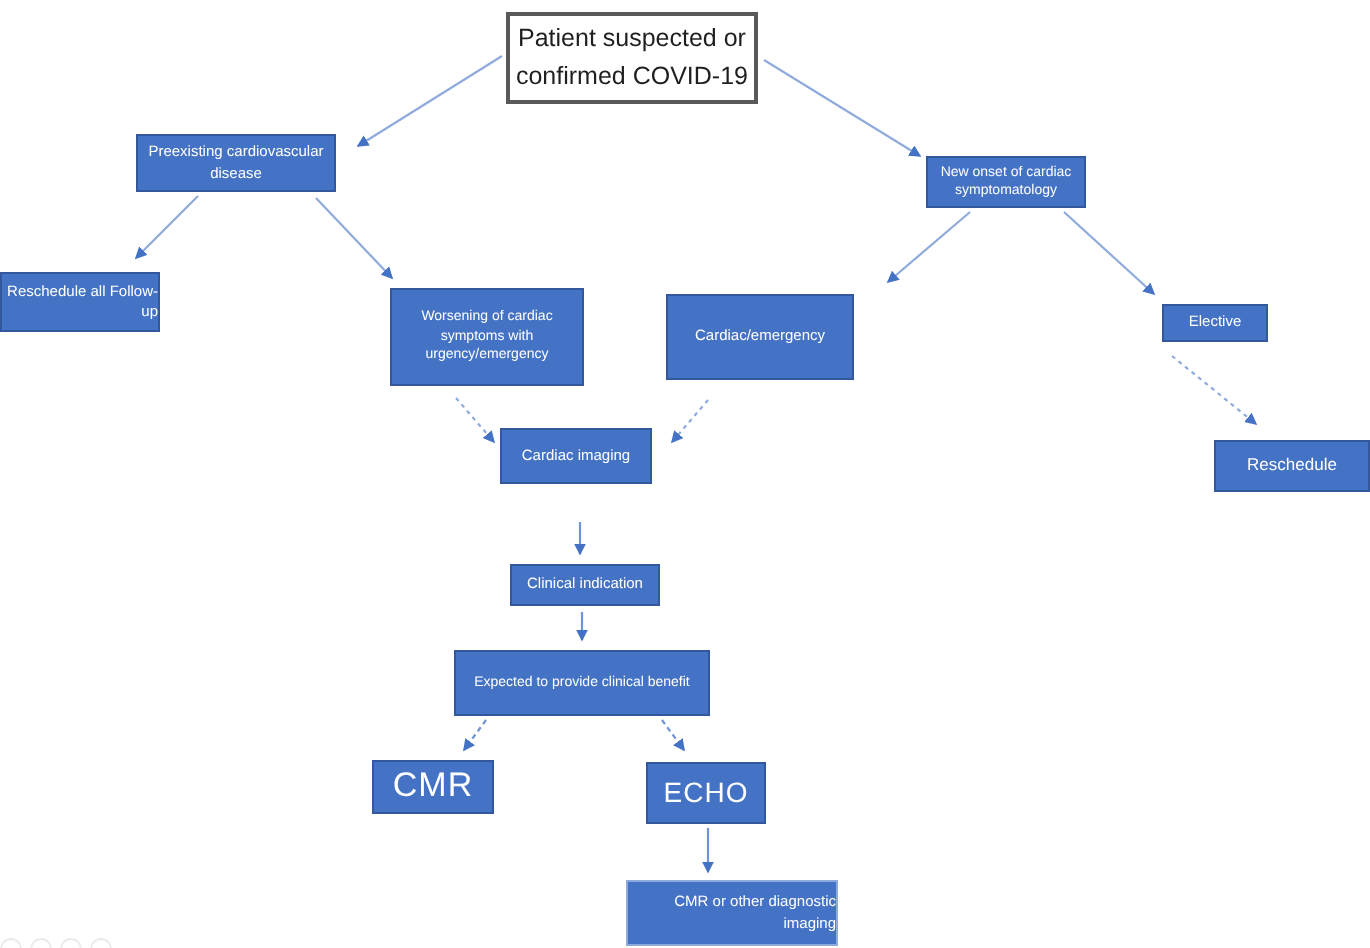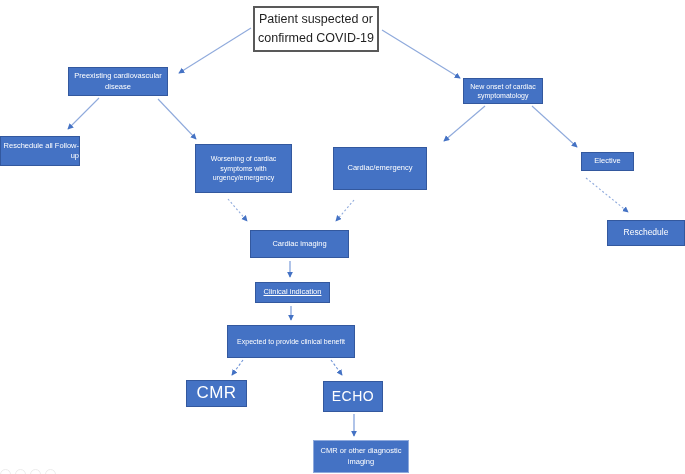--- a/index.html
+++ b/index.html
@@ -80,30 +80,30 @@
   <div class="node fs75 pad" style="left:0px;top:136px;width:80px;height:30px;text-align:right;">Reschedule all Follow-up</div>
 
   <div class="node fs7 pad" style="left:195px;top:144px;width:97px;height:49px;">Worsening of cardiac symptoms with urgency/emergency</div>
 
   <div class="node fs75 pad" style="left:333px;top:147px;width:94px;height:43px;">Cardiac/emergency</div>
 
   <div class="node fs75 pad" style="left:581px;top:152px;width:53px;height:19px;">Elective</div>
 
   <div class="node fs85 pad" style="left:607px;top:220px;width:78px;height:26px;">Reschedule</div>
 
-  <div class="node fs75 pad" style="left:250px;top:230px;width:99px;height:28px;">Cardiac imaging</div>
+  <div class="node fs75 pad" style="left:250px;top:214px;width:76px;height:28px;">Cardiac imaging</div>
 
-  <div class="node fs75 pad" style="left:255px;top:282px;width:75px;height:21px;text-decoration:underline;">Clinical indication</div>
+  <div class="node fs75 pad" style="left:255px;top:282px;width:75px;height:21px;">Clinical indication</div>
 
   <div class="node fs7 pad" style="left:227px;top:325px;width:128px;height:33px;white-space:nowrap;">Expected to provide clinical benefit</div>
 
   <div class="node big pad" style="left:186px;top:380px;width:61px;height:27px;">CMR</div>
 
   <div class="node bigger pad" style="left:323px;top:381px;width:60px;height:31px;text-align:right;">ECHO</div>
 
-  <div class="node fs75 pad light-border" style="left:313px;top:440px;width:96px;height:33px;">CMR or other diagnostic imaging</div>
+  <div class="node fs75 pad light-border" style="left:313px;top:440px;width:106px;height:33px;text-align:right;">CMR or other diagnostic imaging</div>
 
   <div class="faint-circle" style="left:0px;top:469px;"></div>
   <div class="faint-circle" style="left:15px;top:469px;"></div>
   <div class="faint-circle" style="left:30px;top:469px;"></div>
   <div class="faint-circle" style="left:45px;top:469px;"></div>
 
 </div>
 
 </body></html>

